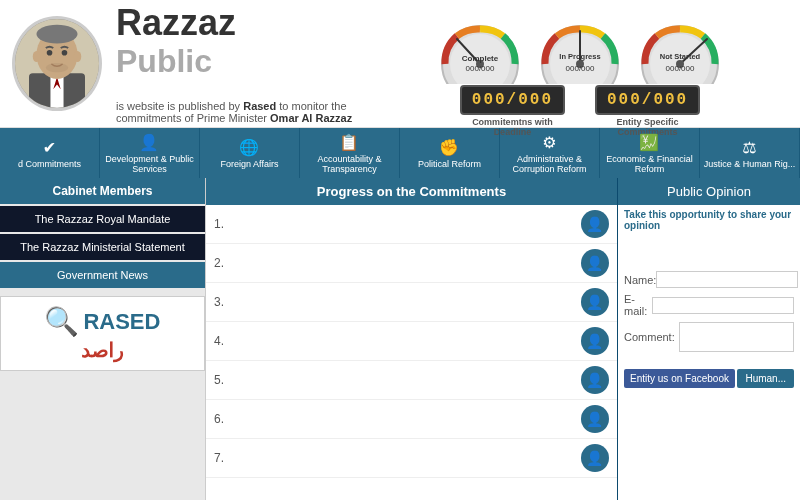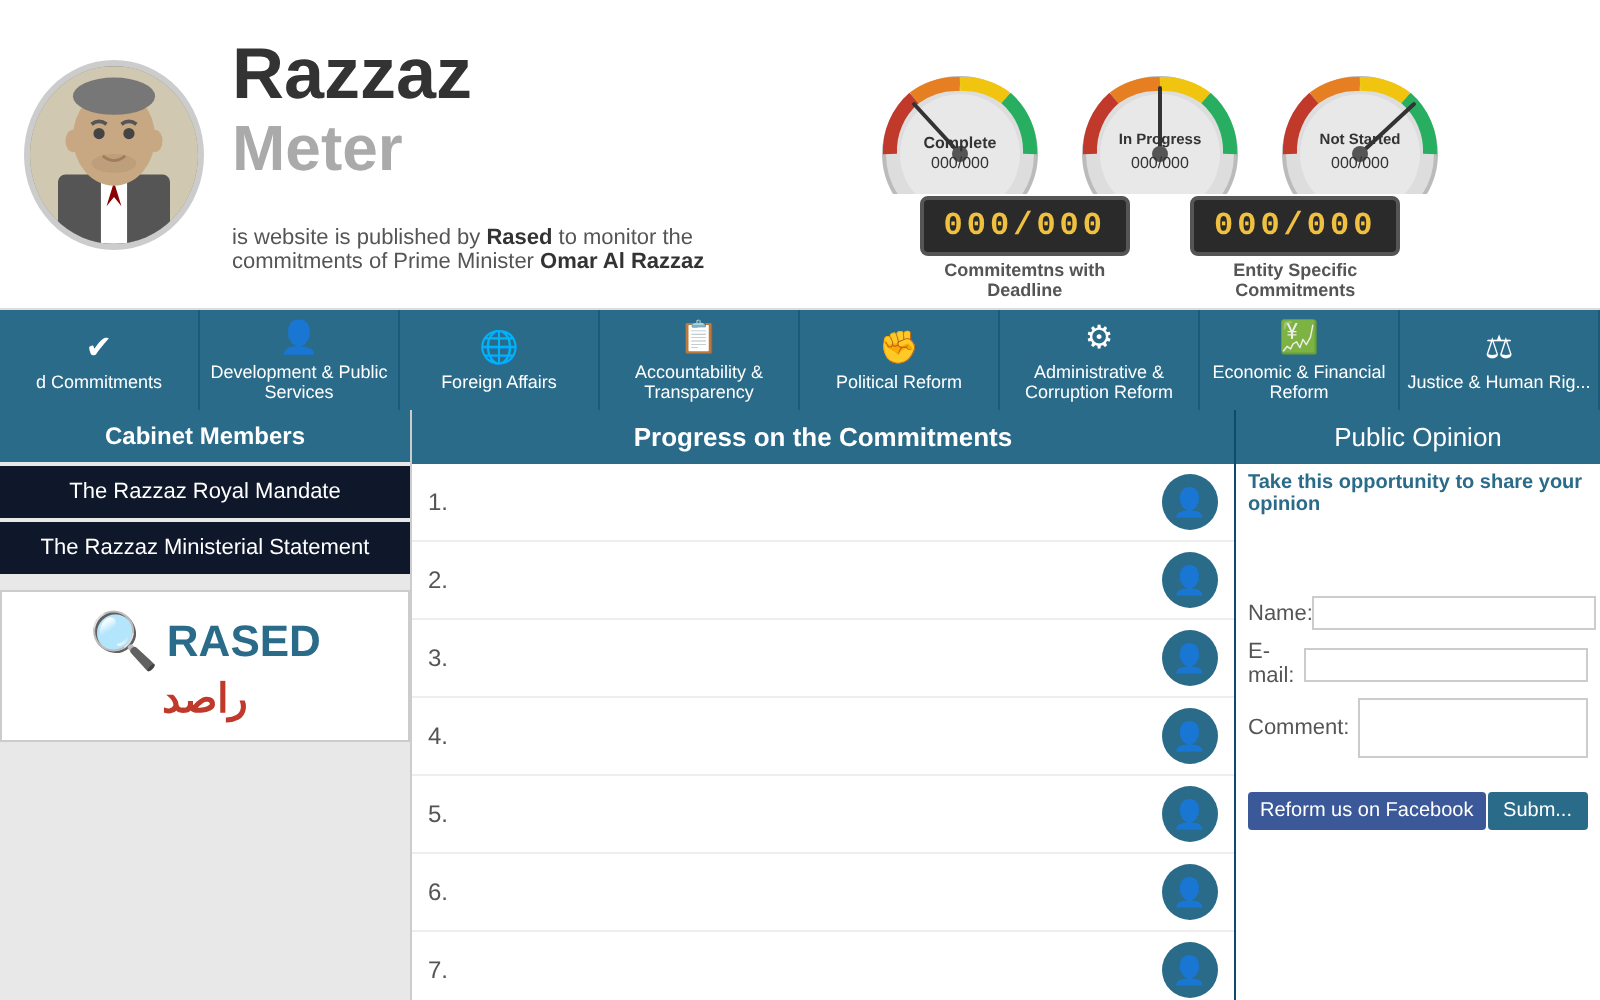--- a/index.html
+++ b/index.html
@@ -11,21 +11,21 @@
       overflow: hidden;
     }
 
     
     .header {
       background: #fff;
       display: flex;
       align-items: center;
       padding: 8px 12px;
       border-bottom: 1px solid #ddd;
-      height: 155px;
+      height: 128px;
     }
     .header-left {
       display: flex;
       align-items: center;
       width: 360px;
       flex-shrink: 0;
     }
     .avatar-wrap {
       width: 90px;
       height: 95px;
@@ -348,21 +348,21 @@
         <path d="M33 31 Q37 28 41 31" stroke="#555" stroke-width="2" fill="none"></path>
         <path d="M49 31 Q53 28 57 31" stroke="#555" stroke-width="2" fill="none"></path>
 
         <path d="M39 48 Q45 53 51 48" stroke="#9a7050" stroke-width="1.5" fill="none"></path>
 
         <ellipse cx="45" cy="52" rx="12" ry="5" fill="#b09070" opacity="0.4"></ellipse>
       </svg>
     </div>
     <div class="brand-title">
       <div class="razzaz">Razzaz</div>
-      <div class="meter">Meter</div>
+      <div class="meter">Public</div>
       <div class="header-sub">
         <span>is website is published by</span>
         <strong>Rased</strong>
         <span>to monitor the commitments of Prime Minister</span>
         <strong>Omar Al Razzaz</strong>
       </div>
     </div>
   </div>
 
   <div class="gauges-area">
@@ -471,20 +471,21 @@
     <span>Justice &amp; Human Rig...</span>
   </div>
 </div>
 
 <div class="main-content">
 
   <div class="left-panel">
     <div class="left-panel-header">Cabinet Members</div>
     <div class="left-menu-item">The Razzaz Royal Mandate</div>
     <div class="left-menu-item">The Razzaz Ministerial Statement</div>
+    <div class="left-menu-item2">Government News</div>
     <div class="rased-logo">
       <div style="display:flex;align-items:center;gap:4px;">
         <span style="font-size:28px;">🔍</span>
         <span class="rased-text-en">RASED</span>
       </div>
       <span class="rased-text-ar">راصد</span>
     </div>
   </div>
 
   <div class="center-panel">
@@ -537,18 +538,18 @@
       <div class="opinion-field">
         <label>E-mail:</label>
         <input type="text" style="">
       </div>
       <div class="opinion-field">
         <label>Comment:</label>
         <textarea style=""></textarea>
       </div>
     </div>
     <div class="opinion-footer">
-      <button class="facebook-btn">Reform us on Facebook</button>
-      <button class="submit-btn">Subm...</button>
+      <button class="facebook-btn">Entity us on Facebook</button>
+      <button class="submit-btn">Human...</button>
     </div>
   </div>
 
 </div>
 
 </body></html>

